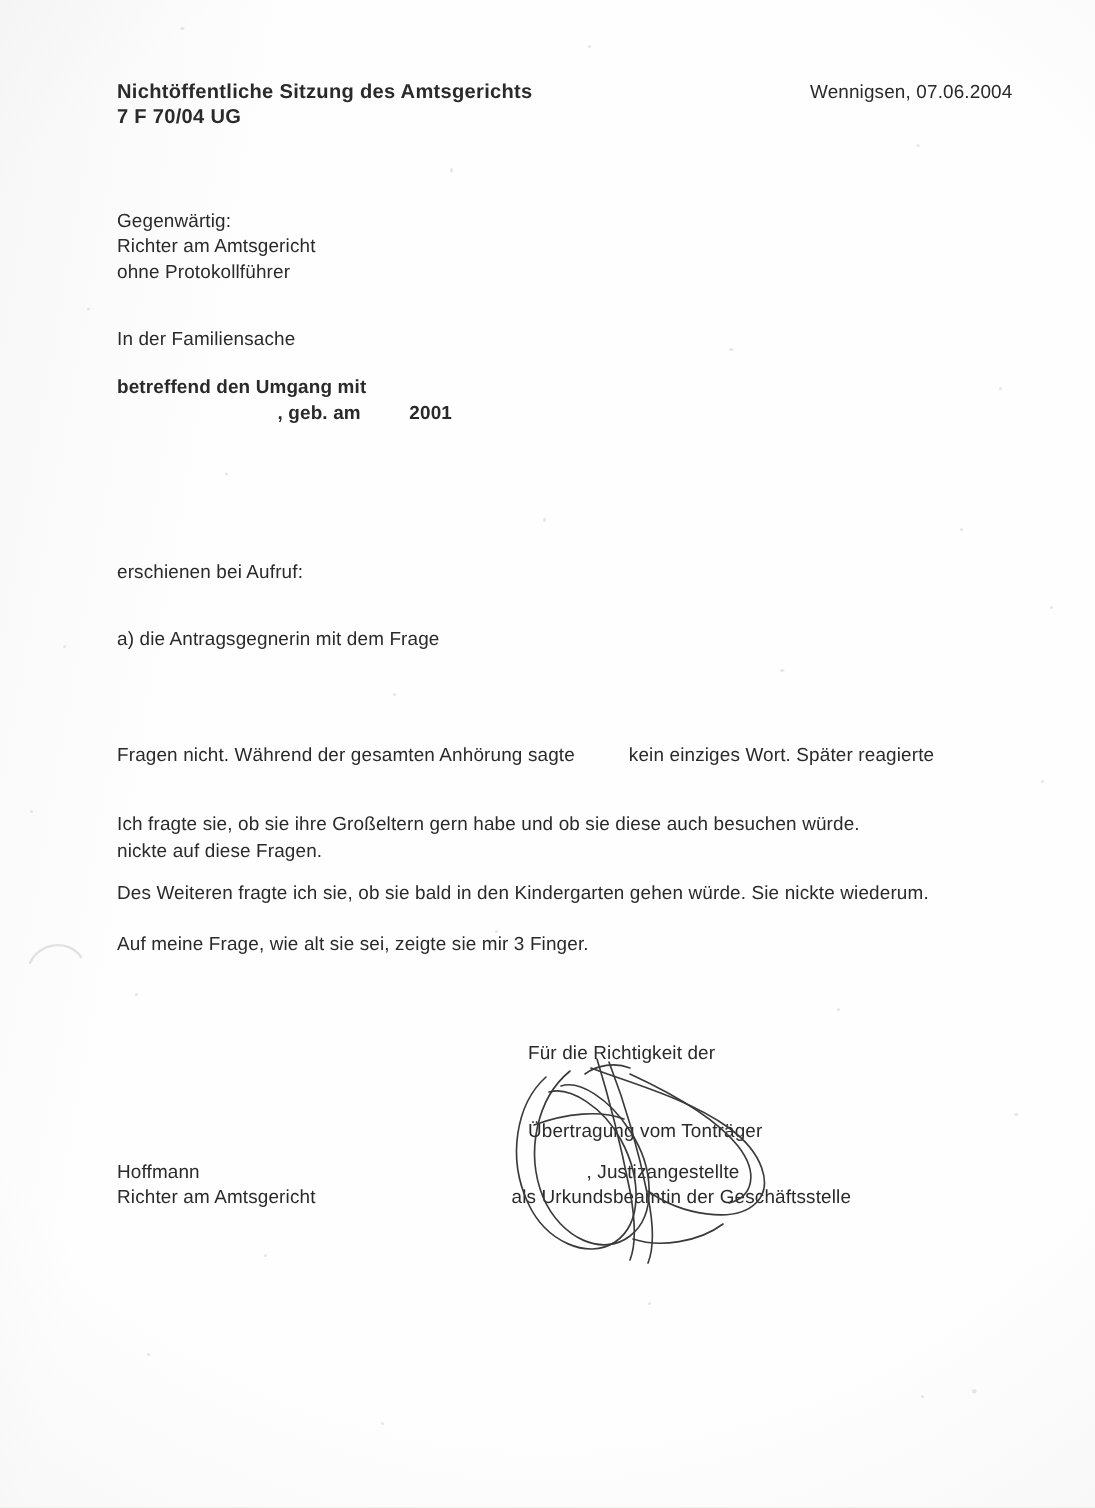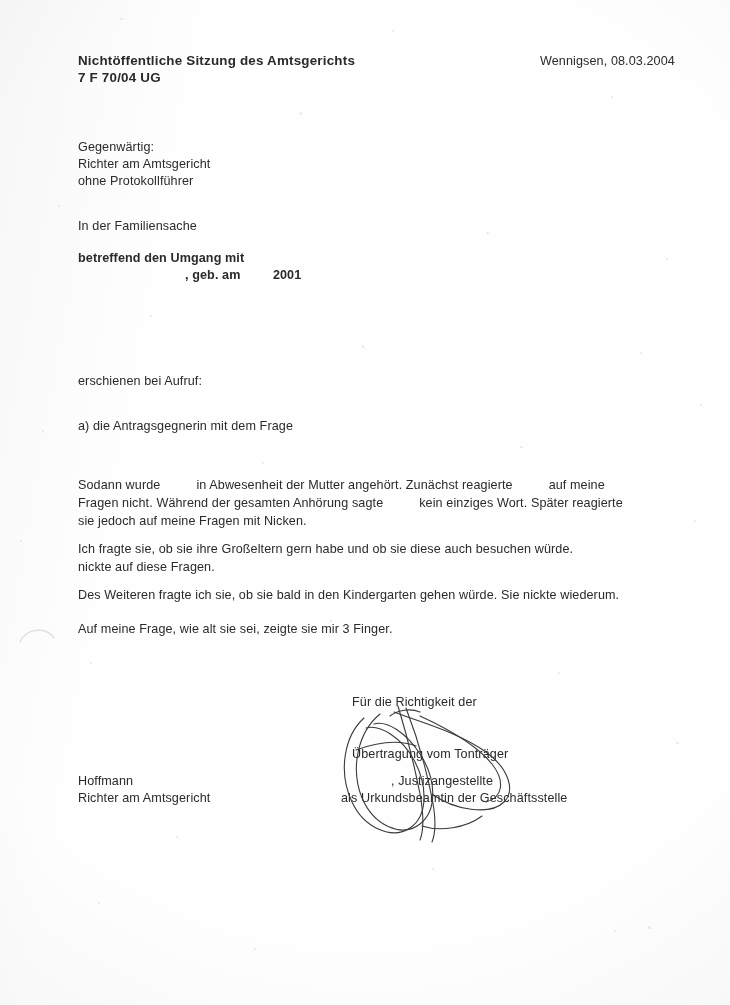--- a/index.html
+++ b/index.html
@@ -158,36 +158,34 @@
     <span class="sp" style="left:98px;top:902px;width:2px;height:2px;"></span>
     <span class="sp" style="left:330px;top:620px;width:2px;height:2px;"></span>
     <span class="sp" style="left:700px;top:404px;width:2px;height:2px;"></span>
     <span class="sp" style="left:20px;top:540px;width:2px;height:2px;"></span>
   </div>
 
   <div class="content">
 
     <div class="txt f14b" id="doc-title">Nichtöffentliche Sitzung des Amtsgerichts</div>
     <div class="txt f14b" id="doc-caseno">7 F 70/04 UG</div>
-    <div class="txt" id="doc-place">Wennigsen, 08.03.2004</div>
+    <div class="txt" id="doc-place">Wennigsen, 07.06.2004</div>
 
     <div class="txt f13" id="present-label">Gegenwärtig:</div>
     <div class="txt f13" id="present-judge">Richter am Amtsgericht</div>
     <div class="txt f13" id="present-clerk">ohne Protokollführer</div>
 
     <div class="txt f13" id="matter-label">In der Familiensache</div>
     <div class="txt f13b" id="matter-sub">betreffend den Umgang mit</div>
     <div class="txt f13b" id="matter-birth">, geb. am         2001</div>
 
     <div class="txt f13" id="appear-label">erschienen bei Aufruf:</div>
     <div class="txt f13" id="appear-a">a) die Antragsgegnerin mit dem Frage</div>
 
-    <div class="txt f13" id="para1-l1">Sodann wurde          in Abwesenheit der Mutter angehört. Zunächst reagierte          auf meine</div>
     <div class="txt f13" id="para1-l2">Fragen nicht. Während der gesamten Anhörung sagte          kein einziges Wort. Später reagierte</div>
-    <div class="txt f13" id="para1-l3">sie jedoch auf meine Fragen mit Nicken.</div>
 
     <div class="txt f13" id="para2-l1">Ich fragte sie, ob sie ihre Großeltern gern habe und ob sie diese auch besuchen würde.</div>
     <div class="txt f13" id="para2-l2">nickte auf diese Fragen.</div>
 
     <div class="txt f13" id="para3-l1">Des Weiteren fragte ich sie, ob sie bald in den Kindergarten gehen würde. Sie nickte wiederum.</div>
 
     <div class="txt f13" id="para4-l1">Auf meine Frage, wie alt sie sei, zeigte sie mir 3 Finger.</div>
 
     <div class="txt f13" id="cert-l1">Für die Richtigkeit der</div>
     <div class="txt f13" id="cert-l2">Übertragung vom Tonträger</div>

